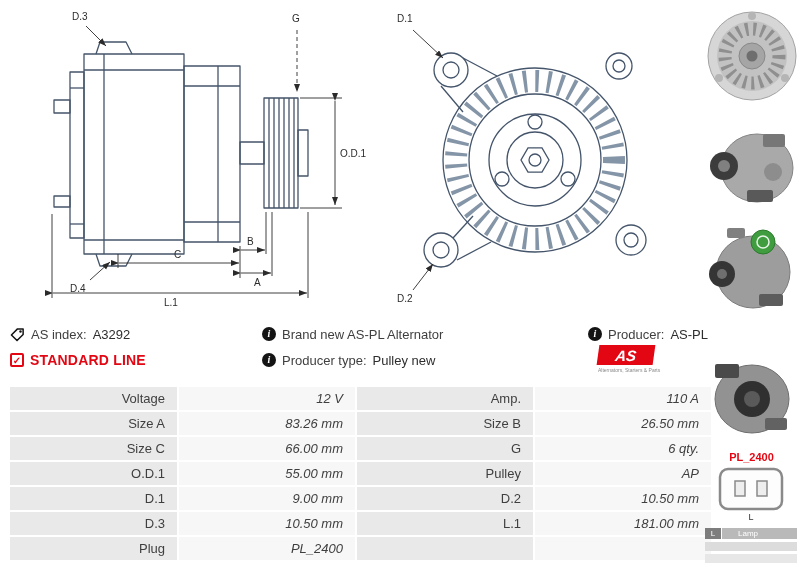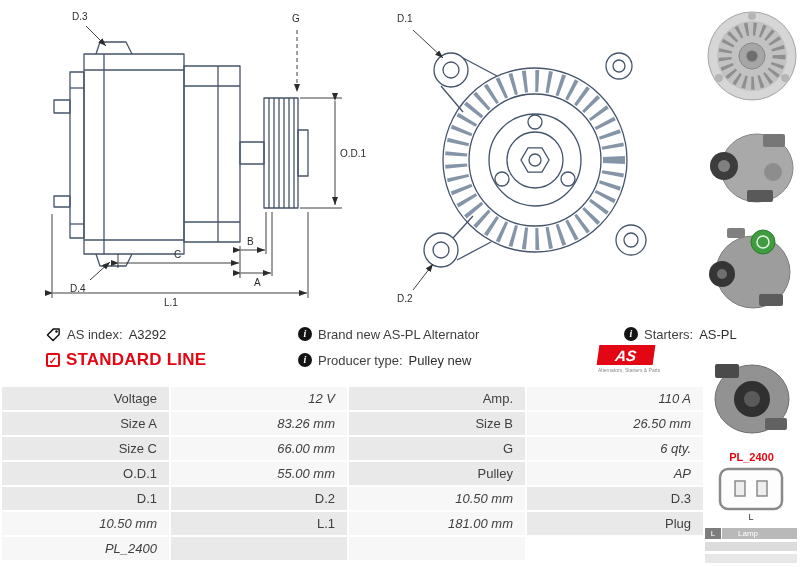--- a/index.html
+++ b/index.html
@@ -14,48 +14,48 @@
 
   
   .side-svg  { left:8px;   top:2px; }
   .front-svg { left:385px; top:2px; }
   svg text { font-family:"Liberation Sans", sans-serif; font-size:10px; fill:#2b2b2b; }
   .dimtext text { font-size:10px; }
 
   
   .info-item {
     position:absolute; display:flex; align-items:center; gap:6px;
-    font-size:13px; height:18px; white-space:nowrap;margin-left:36px;
+    font-size:13px; height:18px; white-space:nowrap;
   }
   .info-item b { font-weight:normal; color:#2e2e2e; }
   .iicon {
     width:14px; height:14px; border-radius:50%; background:#141414; color:#fff;
     font-family:"Liberation Serif", serif; font-style:italic; font-weight:bold;
     font-size:10px; line-height:14px; text-align:center; flex:none;
   }
   .checkbox {
     width:14px; height:14px; border:2px solid #e30613; border-radius:2px;
     color:#e30613; font-size:10px; font-weight:bold;
     display:flex; align-items:center; justify-content:center; flex:none;
   }
-  .red-bold { color:#e30613; font-weight:bold; font-size:17px; letter-spacing:.2px; }
+  .red-bold { color:#e30613; font-weight:bold; font-size:14px; letter-spacing:.2px; }
 
   
   .logo { position:absolute; left:598px; top:345px; width:70px; }
   .logo-box {
     width:56px; height:20px; background:#e30613; color:#fff;
     font-style:italic; font-weight:bold; font-size:15px;
     display:flex; align-items:center; justify-content:center;
     transform:skewX(-8deg);
   }
   .logo-sub { font-size:5px; color:#8a8a8a; margin-top:2px; white-space:nowrap; }
 
   
   .spec {
-    position:absolute; left:2px; top:387px; width:695px;
+    position:absolute; left:10px; top:387px; width:695px;
     display:grid; grid-template-columns:167px 176px 176px 176px;
     grid-auto-rows:23px; gap:2px; background:#fff; font-size:13px;
   }
   .cell { display:flex; align-items:center; justify-content:flex-end; padding-right:12px; color:#3f3f3f; }
   .lbl { background:#e9e9e9; }
   .val { background:#f7f7f7;font-style:italic; }
 
   
   .photos { position:absolute; left:703px; top:0; width:97px; height:567px; }
   .photo { position:absolute; left:4px; }
@@ -190,21 +190,21 @@
     <b>A3292</b>
   </div>
 
   <div class="info-item" style="left:262px;top:325px">
     <span class="iicon">i</span>
     <span>Brand new AS-PL Alternator</span>
   </div>
 
   <div class="info-item" style="left:588px;top:325px">
     <span class="iicon">i</span>
-    <span>Starters:</span>
+    <span>Producer:</span>
     <b>AS-PL</b>
   </div>
 
   <div class="info-item" style="left:10px;top:351px">
     <span class="checkbox">✓</span>
     <span class="red-bold">STANDARD LINE</span>
   </div>
 
   <div class="info-item" style="left:262px;top:351px">
     <span class="iicon">i</span>
@@ -232,20 +232,21 @@
     <div class="cell val">66.00 mm</div>
     <div class="cell lbl">G</div>
     <div class="cell val">6 qty.</div>
 
     <div class="cell lbl">O.D.1</div>
     <div class="cell val">55.00 mm</div>
     <div class="cell lbl">Pulley</div>
     <div class="cell val">AP</div>
 
     <div class="cell lbl">D.1</div>
+    <div class="cell val">9.00 mm</div>
     <div class="cell lbl">D.2</div>
     <div class="cell val">10.50 mm</div>
 
     <div class="cell lbl">D.3</div>
     <div class="cell val">10.50 mm</div>
     <div class="cell lbl">L.1</div>
     <div class="cell val">181.00 mm</div>
 
     <div class="cell lbl">Plug</div>
     <div class="cell val">PL_2400</div>

